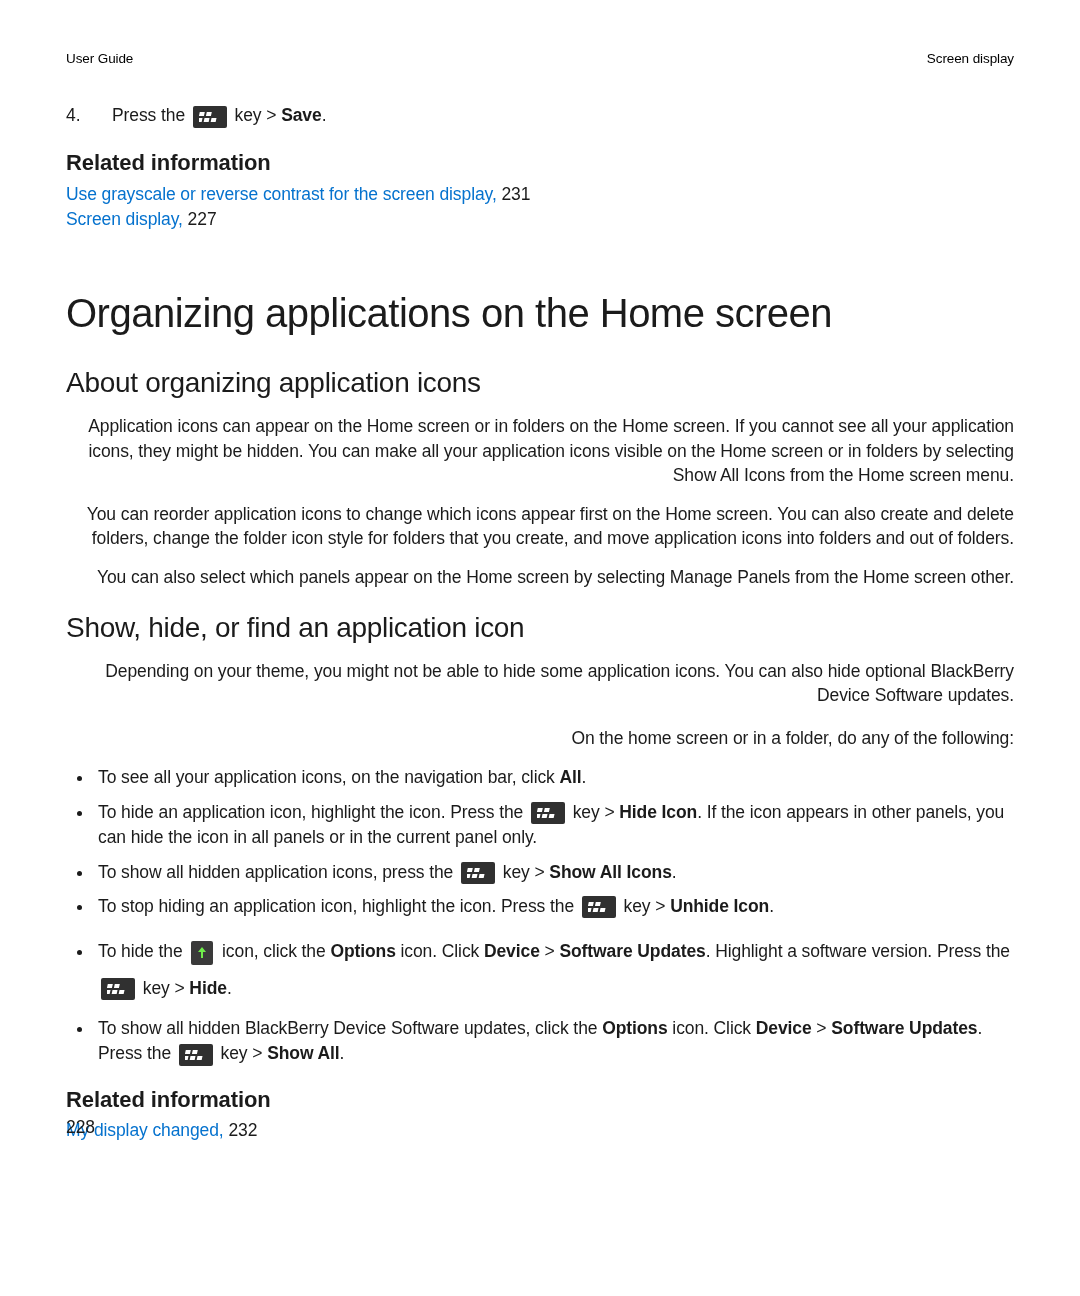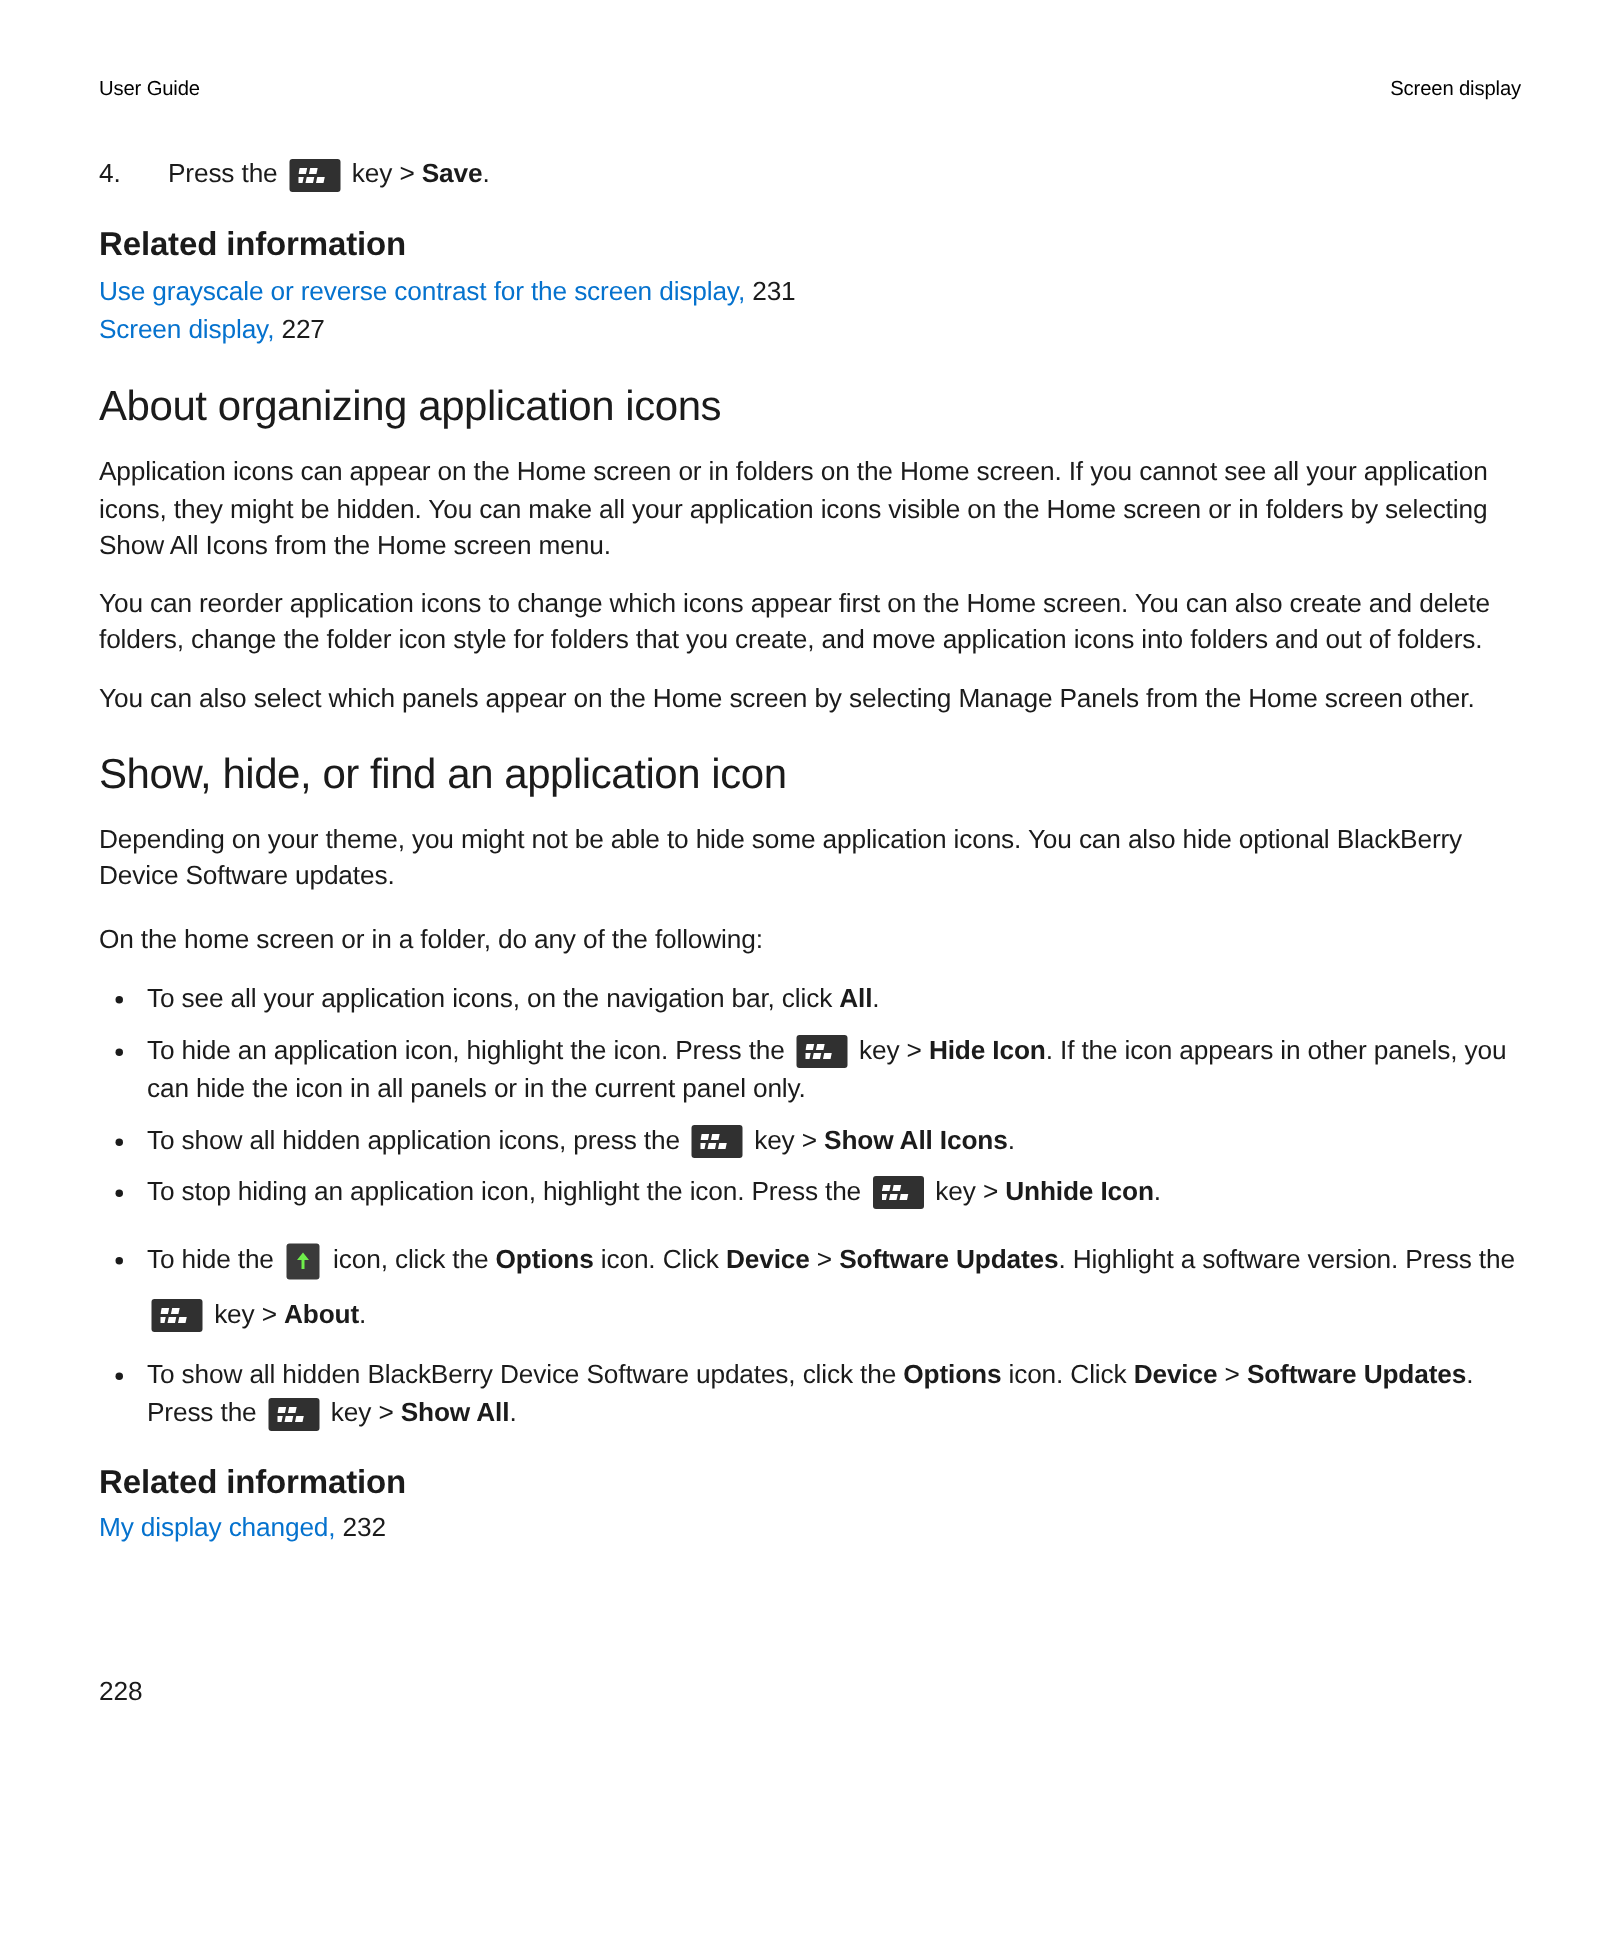--- a/index.html
+++ b/index.html
@@ -91,20 +91,21 @@
   h2.sect {
     font-size: 28px;
     font-weight: 400;
     letter-spacing: -0.3px;
     margin: 20px 0 12px 0;
   }
   p.body {
     margin: 0 0 14px 0;
     font-size: 17.5px;
     line-height: 1.4;
+    text-align: right;
   }
   ul.bullets {
     margin: 4px 0 18px 0;
     padding-left: 28px;
   }
   ul.bullets li {
     margin: 0 0 8px 0;
     padding-left: 4px;
     font-size: 17.5px;
     line-height: 1.45;
@@ -150,20 +151,21 @@
   <div class="related-heading">Related information</div>
   <div class="related-list">
     <div class="line">
       <a href="#">Use grayscale or reverse contrast for the screen display,</a><span> 231</span>
     </div>
     <div class="line">
       <a href="#">Screen display,</a><span> 227</span>
     </div>
   </div>
 
+  <h1 class="main">Organizing applications on the Home screen</h1>
 
   <h2 class="sect">About organizing application icons</h2>
   <p class="body">Application icons can appear on the Home screen or in folders on the Home screen. If you cannot see all your application icons, they might be hidden. You can make all your application icons visible on the Home screen or in folders by selecting Show All Icons from the Home screen menu.</p>
   <p class="body">You can reorder application icons to change which icons appear first on the Home screen. You can also create and delete folders, change the folder icon style for folders that you create, and move application icons into folders and out of folders.</p>
   <p class="body">You can also select which panels appear on the Home screen by selecting Manage Panels from the Home screen other.</p>
 
   <h2 class="sect" style="">Show, hide, or find an application icon</h2>
   <p class="body">Depending on your theme, you might not be able to hide some application icons. You can also hide optional BlackBerry Device Software updates.</p>
   <p class="body" style="margin-top:18px">On the home screen or in a folder, do any of the following:</p>
 
@@ -228,21 +230,21 @@
         <svg width="22" height="12" viewBox="0 0 22 12">
             <g fill="#fff">
               <rect x="1" y="1" width="5" height="4" transform="skewX(-12)"></rect>
               <rect x="8" y="1" width="5" height="4" transform="skewX(-12)"></rect>
               <rect x="0" y="7" width="5" height="4" transform="skewX(-12)"></rect>
               <rect x="7" y="7" width="5" height="4" transform="skewX(-12)"></rect>
               <rect x="14" y="7" width="5" height="4" transform="skewX(-12)"></rect>
             </g>
           </svg>
       </span>
-      <span> key &gt; </span><b>About</b><span>.</span>
+      <span> key &gt; </span><b>Hide</b><span>.</span>
     </li>
     <li>
       <span>To show all hidden BlackBerry Device Software updates, click the </span><b>Options</b><span> icon. Click </span><b>Device</b><span> &gt; </span><b>Software Updates</b><span>. Press the </span>
       <span class="bb-key">
         <svg width="22" height="12" viewBox="0 0 22 12">
             <g fill="#fff">
               <rect x="1" y="1" width="5" height="4" transform="skewX(-12)"></rect>
               <rect x="8" y="1" width="5" height="4" transform="skewX(-12)"></rect>
               <rect x="0" y="7" width="5" height="4" transform="skewX(-12)"></rect>
               <rect x="7" y="7" width="5" height="4" transform="skewX(-12)"></rect>

